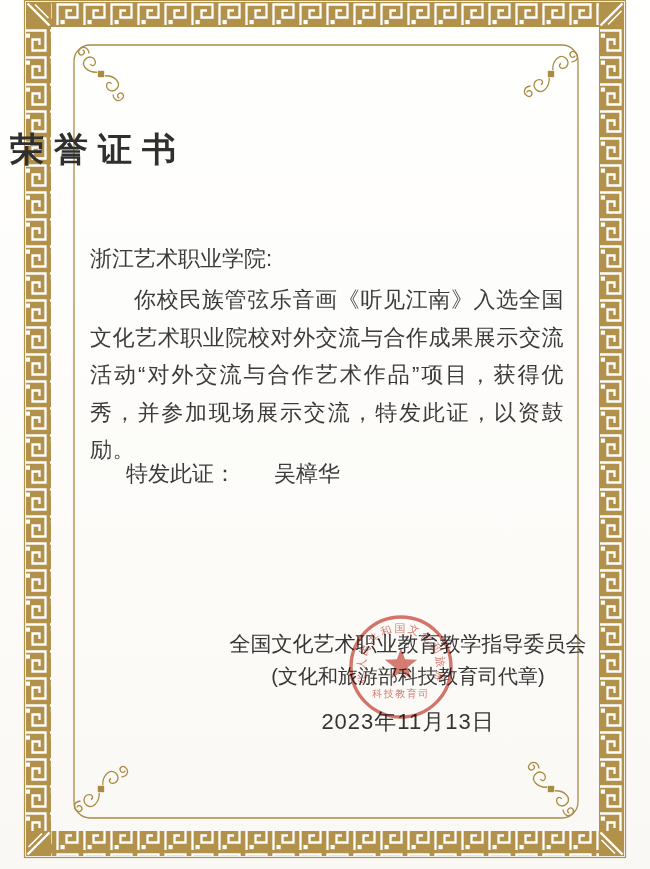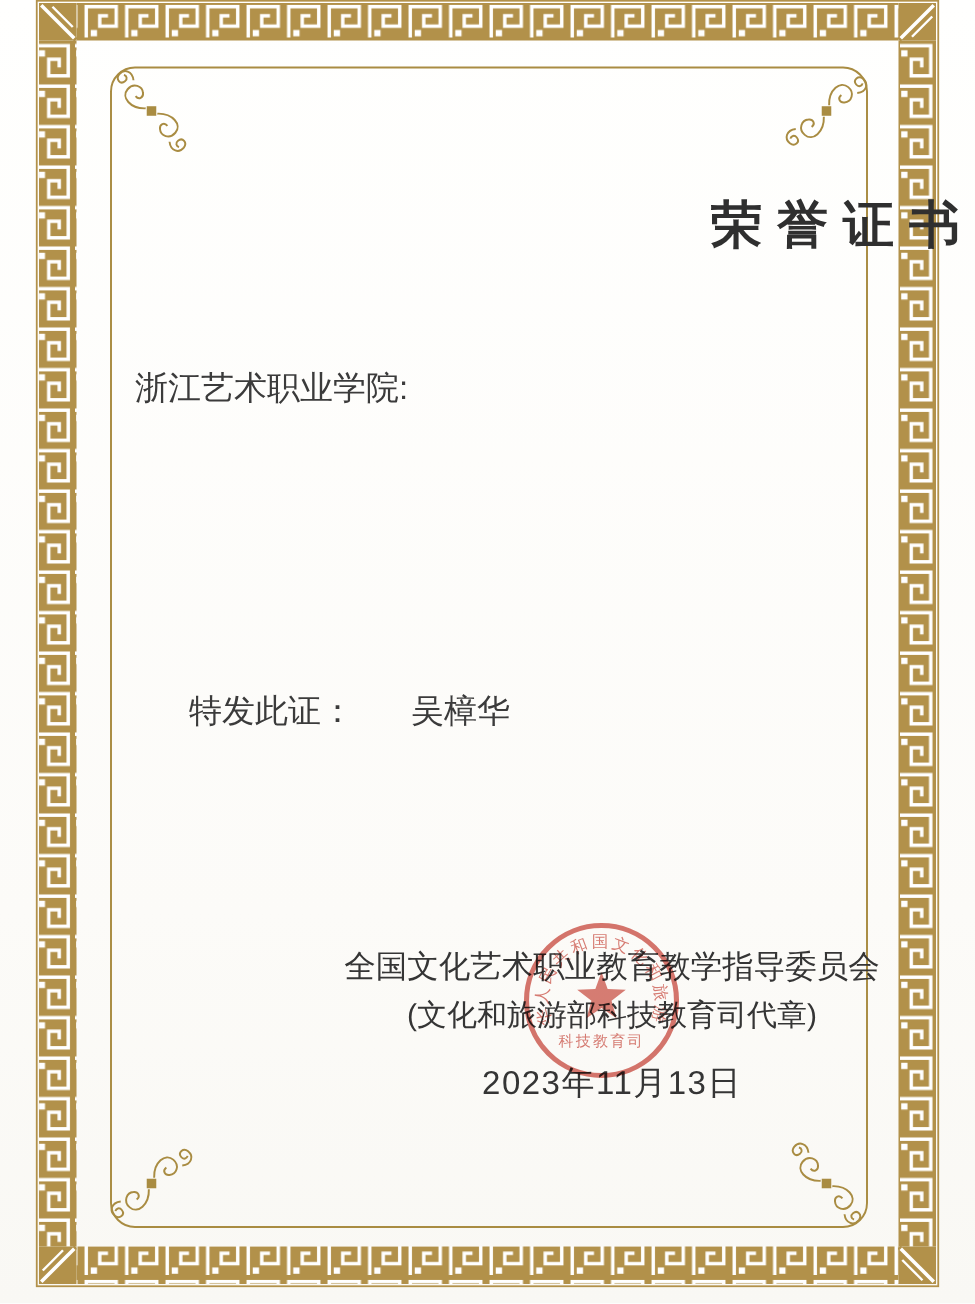--- a/index.html
+++ b/index.html
@@ -1,19 +1,19 @@
 <!DOCTYPE html>
 <html><head>
 <meta charset="utf-8">
 <style>
   html,body{margin:0;padding:0;}
   body{width:650px;height:869px;background:#ffffff;font-family:"Liberation Sans","DejaVu Sans",sans-serif;}
   .page{position:relative;width:650px;height:869px;background:linear-gradient(180deg,#fffffe 0%,#fcfbf8 70%,#f9f8f4 100%);overflow:hidden;color:#3b3b3b;}
   .frame-svg{position:absolute;left:0;top:0;}
-  .cert-title{position:absolute;left:0;top:127px;width:650px;text-align:right;font-size:34px;font-weight:bold;letter-spacing:10px;padding-left:10px;box-sizing:border-box;color:#2f2f2f;font-family:Liberation Mono, monospace;}
+  .cert-title{position:absolute;left:0;top:127px;width:650px;text-align:left;font-size:34px;font-weight:bold;letter-spacing:10px;padding-left:10px;box-sizing:border-box;color:#2f2f2f;font-family:Liberation Mono, monospace;}
   .salutation{position:absolute;left:90px;top:244px;font-size:22px;color:#3b3b3b;}
   .body-paragraph{position:absolute;left:90px;top:281px;width:474px;margin:0;font-size:22px;line-height:37.5px;text-align:justify;text-indent:44px;letter-spacing:0.5px;color:#3b3b3b;}
   .teacher-line{position:absolute;left:126px;top:459px;font-size:22px;color:#3b3b3b;}
   .teacher-line .name{margin-left:38px;}
   .issuer-block{position:absolute;left:200px;top:630px;width:416px;text-align:center;color:#353535;}
   .issuer-committee{font-size:21px;}
   .issuer-onbehalf{font-size:20px;margin-top:5px;}
   .issuer-date{font-size:22px;margin-top:17px;letter-spacing:1px;}
   .seal{position:absolute;left:346px;top:612px;mix-blend-mode:multiply;opacity:.82;}
 </style>
@@ -72,20 +72,21 @@
     <use href="#scroll" transform="translate(101,74) rotate(45)"></use>
     <use href="#scroll" transform="translate(551,74) rotate(135)"></use>
     <use href="#scroll" transform="translate(551,789) rotate(225)"></use>
     <use href="#scroll" transform="translate(101,789) rotate(315)"></use>
   </svg>
 
   <div class="cert-title">荣誉证书</div>
 
   <div class="salutation">浙江艺术职业学院:</div>
 
+  <p class="body-paragraph">你校民族管弦乐音画《听见江南》入选全国文化艺术职业院校对外交流与合作成果展示交流活动“对外交流与合作艺术作品”项目，获得优秀，并参加现场展示交流，特发此证，以资鼓励。</p>
 
   <div class="teacher-line">
     <span>特发此证：</span><span class="name">吴樟华</span>
   </div>
 
   <div class="issuer-block">
     <div class="issuer-committee">全国文化艺术职业教育教学指导委员会</div>
     <div class="issuer-onbehalf">(文化和旅游部科技教育司代章)</div>
     <div class="issuer-date">2023年11月13日</div>
   </div>

